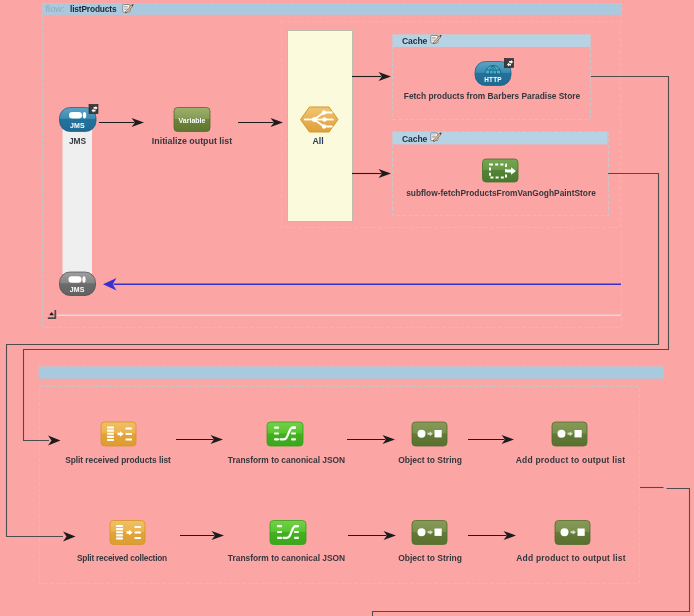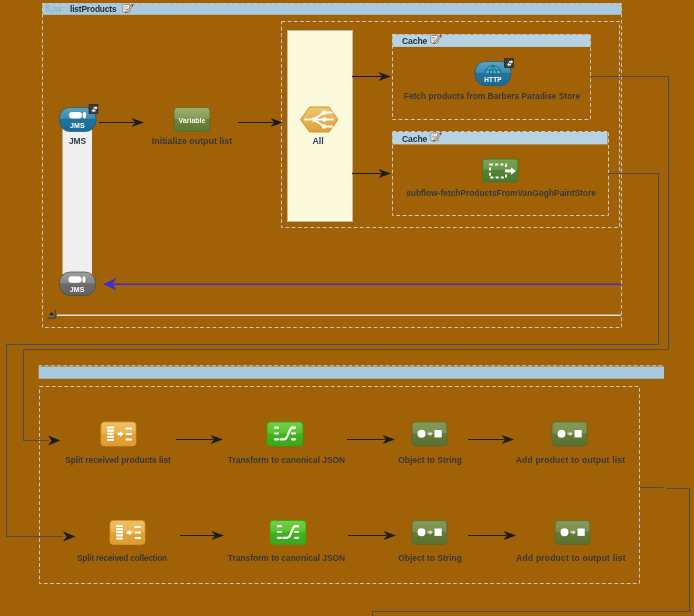--- a/index.html
+++ b/index.html
@@ -1,14 +1,14 @@
 <!DOCTYPE html>
 <html><head><meta charset="utf-8"><style>
 html,body{margin:0;padding:0;background:#ffffff;}
-#c{position:relative;width:694px;height:616px;background:#a16207;overflow:hidden;}
+#c{position:relative;width:694px;height:616px;background:#fca5a5;overflow:hidden;}
 svg{display:block;}
 text{font-family:"Liberation Sans",sans-serif;}
 </style></head><body>
 <div id="c">
 <svg width="694" height="616" viewBox="0 0 694 616">
 <defs>
 <linearGradient id="gBlue" x1="0" y1="0" x2="0" y2="1">
  <stop offset="0" stop-color="#5ba4c6"></stop>
           <stop offset="0.45" stop-color="#3b8bb1"></stop>
  <stop offset="0.5" stop-color="#24729b"></stop>

